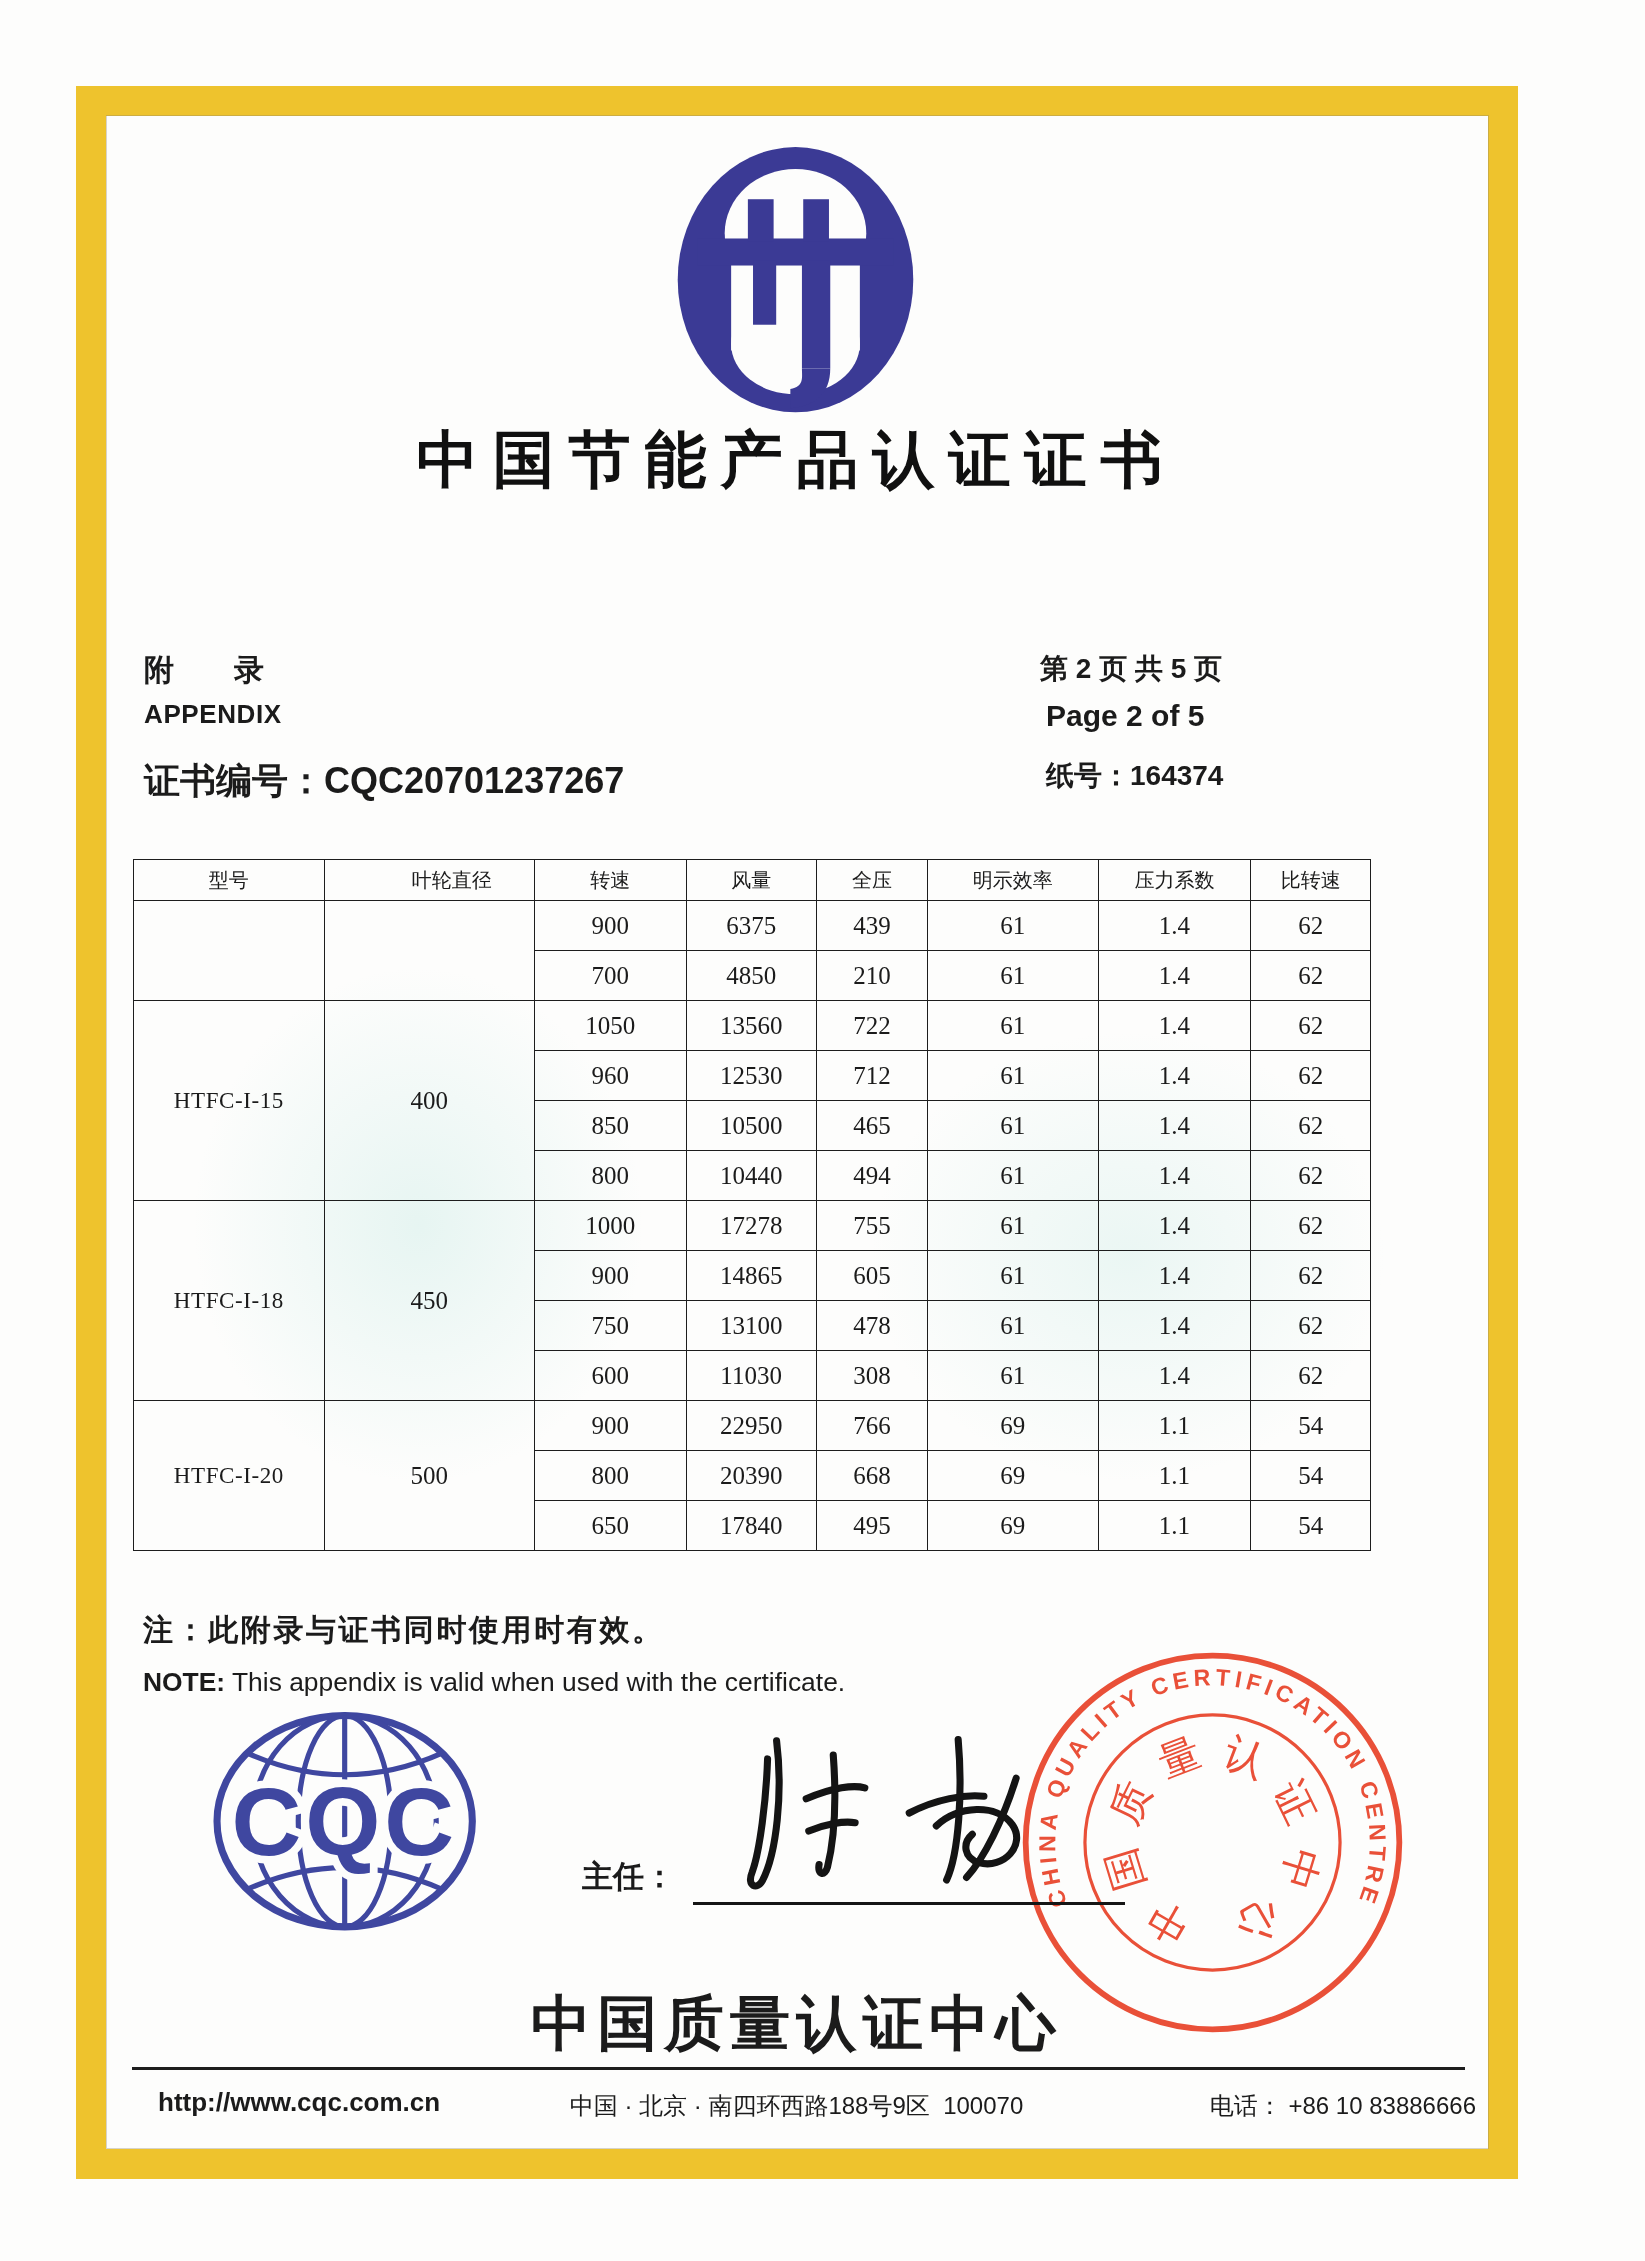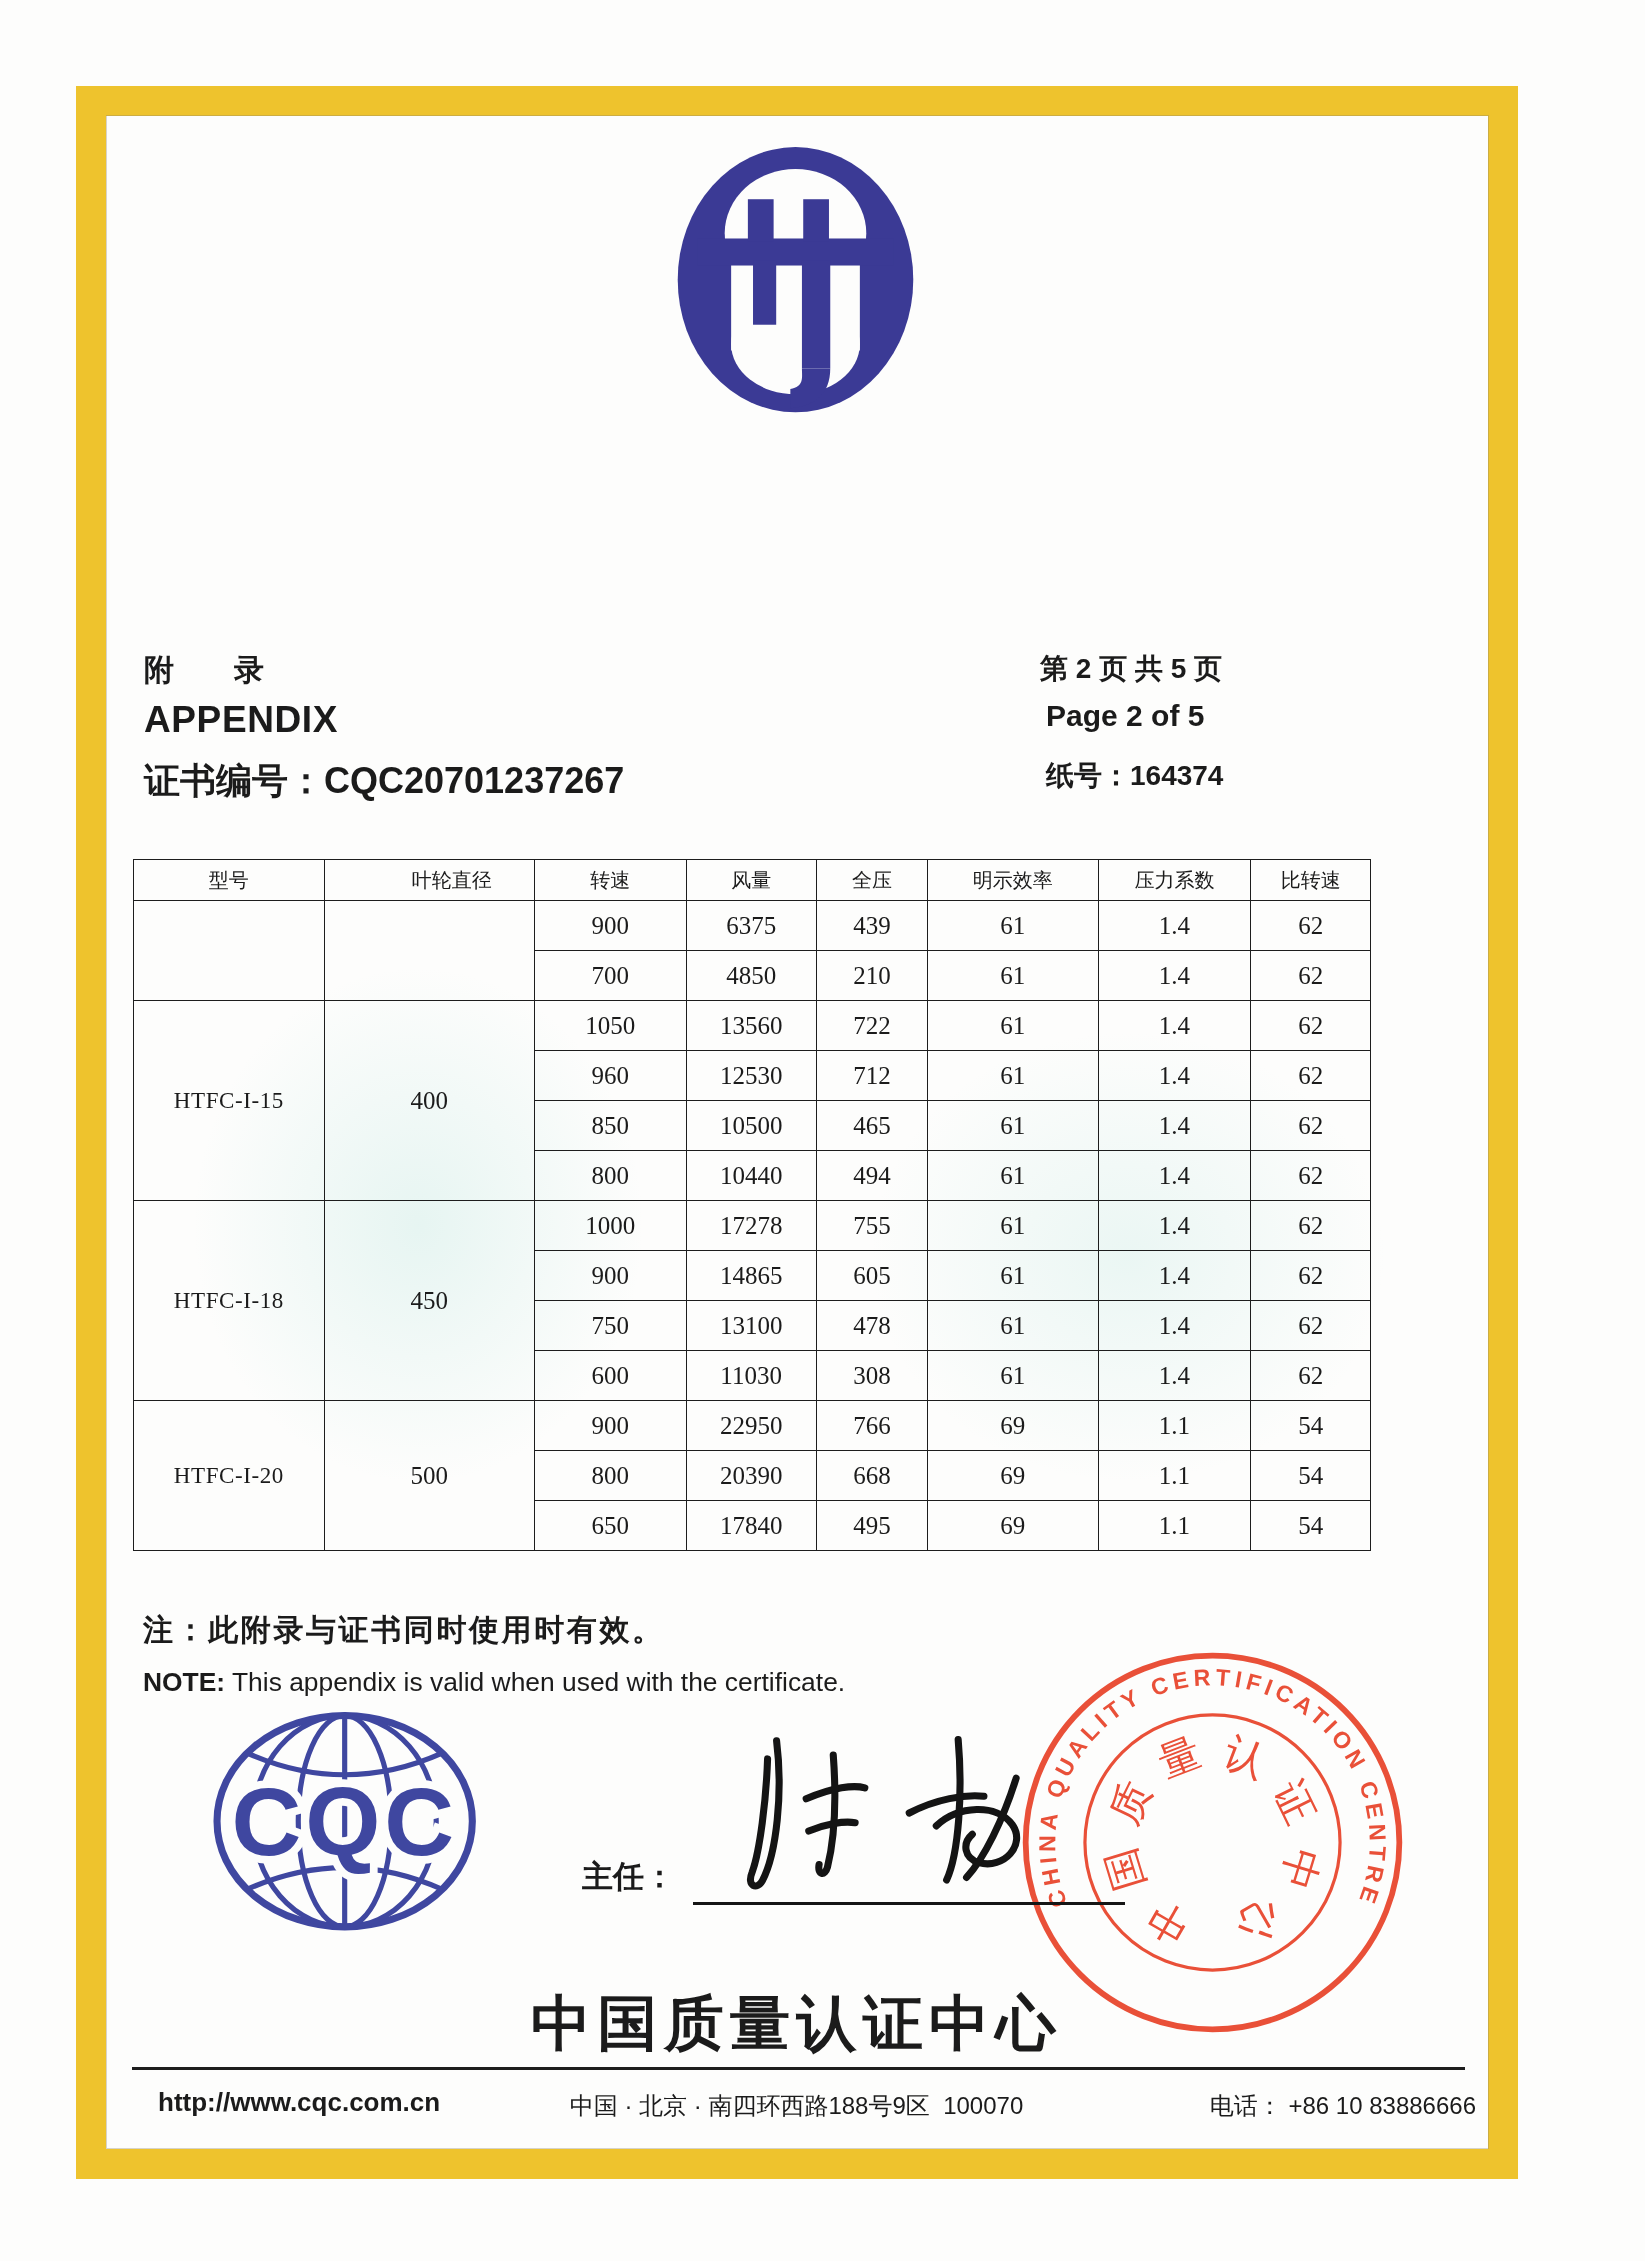--- a/index.html
+++ b/index.html
@@ -23,21 +23,21 @@
   .wm2{left:870px;top:1031px;width:516px;height:451px;
        background:radial-gradient(closest-side,rgba(150,216,205,0.18),rgba(150,216,205,0));}
   
   .emblem{position:absolute;left:670px;top:143px;}
   .cert-title{
     position:absolute;left:105px;top:418px;width:1383px;text-align:center;
     font-size:62px;font-weight:700;letter-spacing:14px;color:#101010;white-space:pre;
   }
   
   .apx-cn{position:absolute;left:144px;top:650px;font-size:30px;font-weight:700;white-space:pre;}
-  .apx-en{position:absolute;left:144px;top:699px;font-size:37px;font-weight:700;letter-spacing:0.6px;}
+  .apx-en{position:absolute;left:144px;top:699px;font-size:26px;font-weight:700;letter-spacing:0.6px;}
   .cert-no{position:absolute;left:144px;top:757px;font-size:36px;font-weight:700;white-space:pre;}
   .page-cn{position:absolute;left:1040px;top:650px;font-size:28px;font-weight:600;white-space:pre;}
   .page-en{position:absolute;left:1046px;top:699px;font-size:30px;font-weight:700;}
   .paper-no{position:absolute;left:1046px;top:757px;font-size:28px;font-weight:600;white-space:pre;}
   
   #spec-table{
     position:absolute;left:133px;top:859px;width:1238px;
     border-collapse:collapse;table-layout:fixed;background:transparent;
   }
   #spec-table th,#spec-table td{
@@ -81,20 +81,21 @@
     <rect x="-100" y="-30" width="200" height="140" fill="#fdfdfc"></rect>
     <ellipse cx="0" cy="100" rx="100" ry="78" fill="#fdfdfc"></ellipse>
     <rect x="-152" y="-64" width="304" height="42" fill="#3b3a95"></rect>
     <rect x="-74" y="-125" width="40" height="66" fill="#3b3a95"></rect>
     <rect x="12" y="-125" width="40" height="66" fill="#3b3a95"></rect>
     <rect x="-66" y="-30" width="36" height="100" fill="#3b3a95"></rect>
     <rect x="10" y="-30" width="44" height="168" fill="#3b3a95"></rect>
     <path d="M 10 138 L 54 138 C 54 178 30 196 -8 200 L -8 170 C 14 166 10 152 10 138 Z" fill="#3b3a95"></path>
   </svg>
 
+  <div class="cert-title">中国节能产品认证证书</div>
 
   <div class="apx-cn">附　　录</div>
   <div class="apx-en">APPENDIX</div>
   <div class="cert-no"><span>证书编号：</span><span>CQC20701237267</span></div>
 
   <div class="page-cn">第 2 页 共 5 页</div>
   <div class="page-en">Page 2 of 5</div>
   <div class="paper-no"><span>纸号：</span><span>164374</span></div>
 
   <table id="spec-table">

